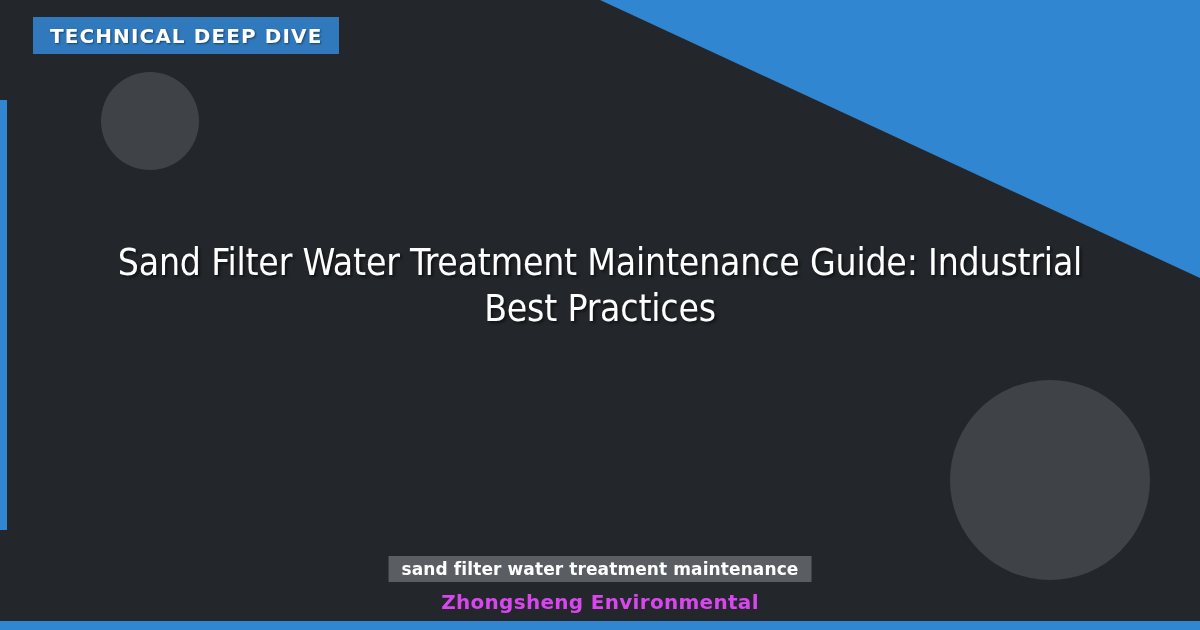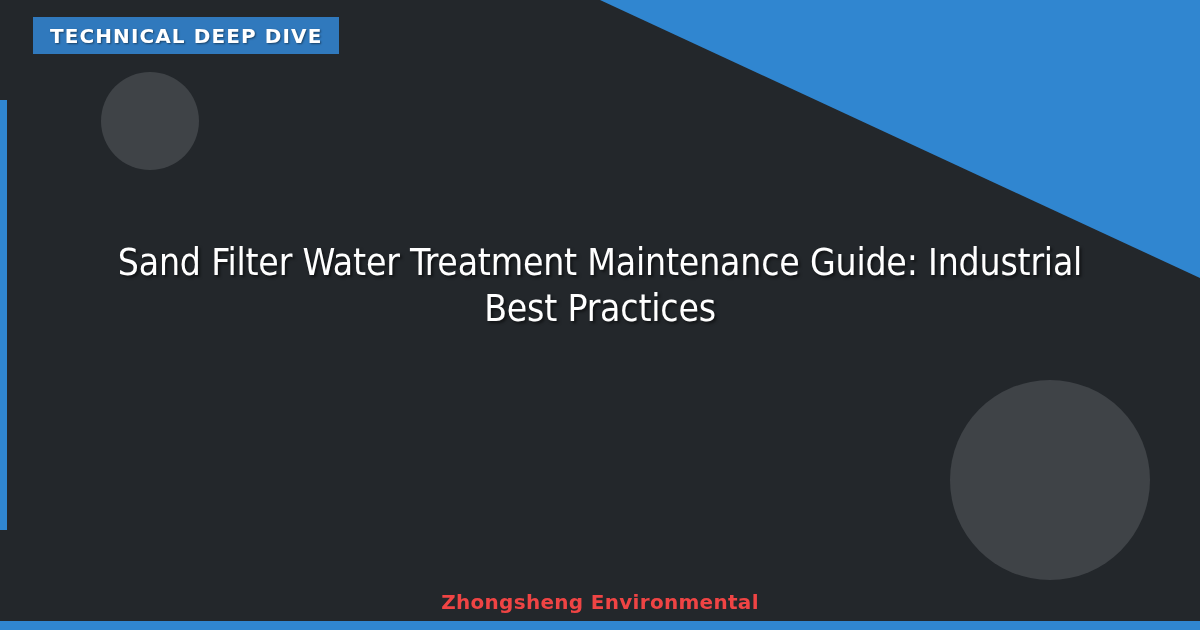--- a/index.html
+++ b/index.html
@@ -121,21 +121,21 @@
     letter-spacing: 0.1px;
     box-sizing: border-box;
   }
 
   .brand {
     position: absolute;
     left: 0;
     top: 590px;
     width: 1200px;
     text-align: center;
-    color: #ef4444;
+    color: #d946ef;
     font-size: 20px;
     font-weight: bold;
     letter-spacing: 0.3px;
   }
 </style>
 </head>
 <body>
 
 <div id="canvas">
 
@@ -149,18 +149,21 @@
   <div class="left-accent-bar"></div>
 
   <div class="badge">
     <span>TECHNICAL DEEP DIVE</span>
   </div>
 
   <div class="title-block">
     <h1 class="title">Sand Filter Water Treatment Maintenance Guide: Industrial Best Practices</h1>
   </div>
 
+  <div class="keyword-tag">
+    <span>sand filter water treatment maintenance</span>
+  </div>
 
   <div class="brand">Zhongsheng Environmental</div>
 
   <div class="bottom-accent-bar"></div>
 
 </div>
 
 </body></html>

